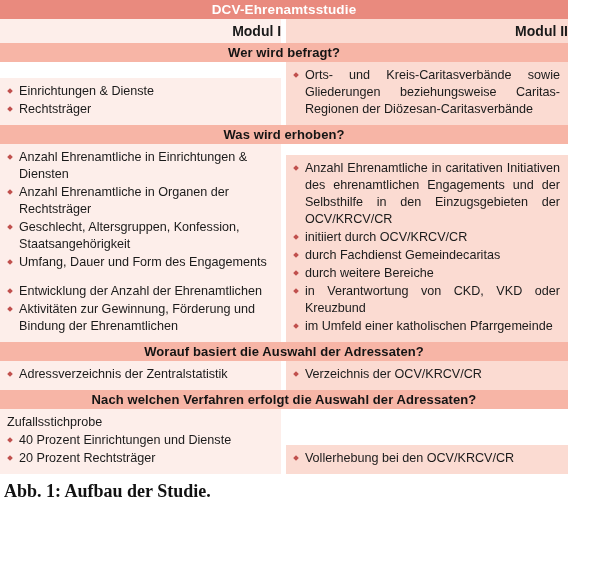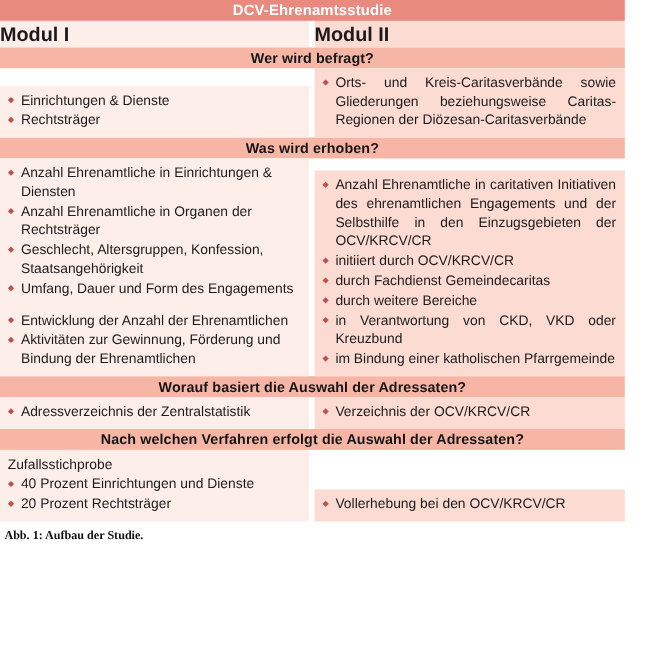--- a/index.html
+++ b/index.html
@@ -36,24 +36,24 @@
     line-height: 19px;
     letter-spacing: 0.15px;
   }
 
   
   .module-row {
     display: flex;
     height: 24px;
   }
   .module-cell {
-    font-size: 18px;
+    font-size: 14px;
     font-weight: bold;
     color: #1a1a1a;
-    text-align: left;
+    text-align: right;
     line-height: 24px;
     box-sizing: border-box;
   }
   .module-cell.left {
     width: 297px;
     background: #fdeeea;
   }
   .module-gap {
     width: 5px;
     background: #ffffff;
@@ -140,21 +140,21 @@
   .col.vcenter {
     display: flex;
     flex-direction: column;
     justify-content: center;
   }
 
   
   .caption {
     font-family: "Liberation Serif", serif;
     font-weight: bold;
-    font-size: 11px;
+    font-size: 18px;
     color: #111111;
     padding: 7px 17px 0 4px;
   }
 </style>
 </head>
 <body>
 
 <div class="figure">
   <div class="table">
 
@@ -195,21 +195,21 @@
         </ul>
       </div>
       <div class="col-gap"></div>
       <div class="col right">
         <ul class="bullets justify">
           <li>Anzahl Ehrenamtliche in caritativen Initiativen des ehrenamtlichen Engagements und der Selbsthilfe in den Einzugsgebieten der OCV/KRCV/CR</li>
           <li>initiiert durch OCV/KRCV/CR</li>
           <li>durch Fachdienst Gemeindecaritas</li>
           <li>durch weitere Bereiche</li>
           <li>in Verantwortung von CKD, VKD oder Kreuzbund</li>
-          <li>im Bindung einer katholischen Pfarrgemeinde</li>
+          <li>im Umfeld einer katholischen Pfarrgemeinde</li>
         </ul>
       </div>
     </div>
 
     <div class="section-head">Worauf basiert die Auswahl der Adressaten?</div>
     <div class="content-row">
       <div class="col left">
         <ul class="bullets">
           <li>Adressverzeichnis der Zentralstatistik</li>
         </ul>

